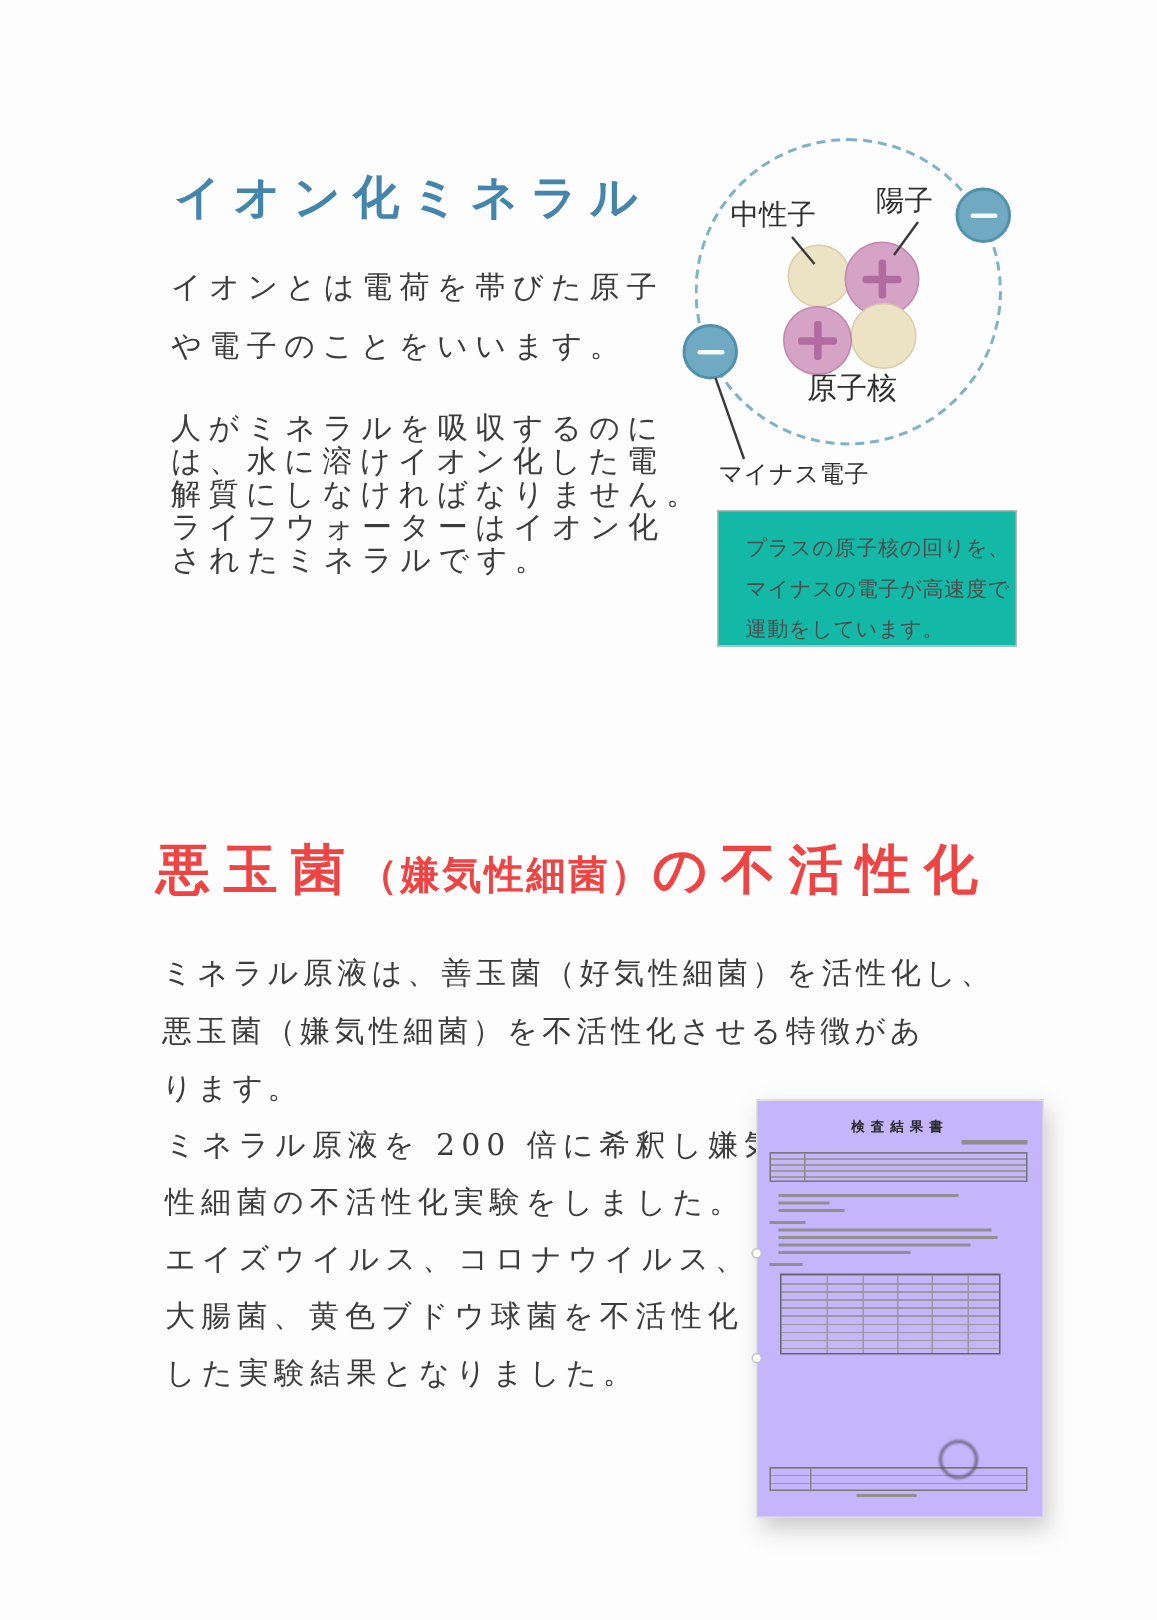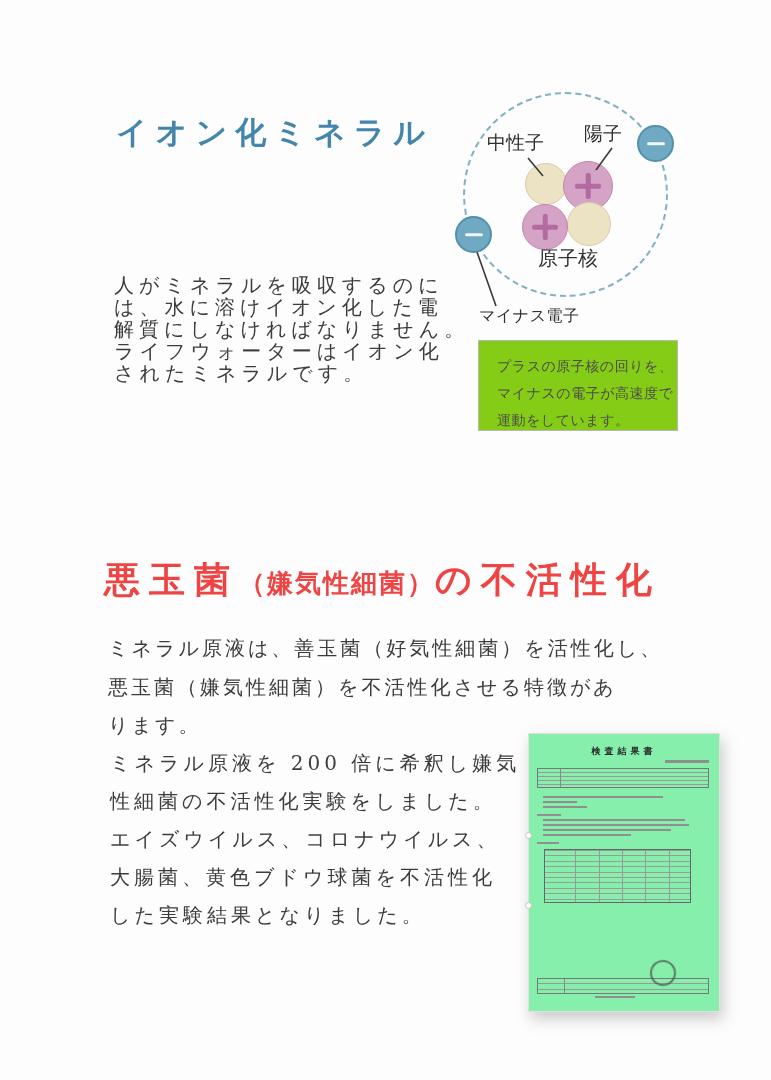--- a/index.html
+++ b/index.html
@@ -55,30 +55,30 @@
     font-family:"DejaVu Sans","Liberation Sans",sans-serif;
     color:#2f2f2f; z-index:6;
   }
   .lbl-neutron{ left:487px; top:130px; font-size:19px;}
   .lbl-proton{ left:584px; top:121px; font-size:19px;}
   .lbl-nucleus{ left:538px; top:245px; font-size:20px;}
   .lbl-electron{ left:479px; top:306px; font-size:16px; letter-spacing:0.5px;}
   .pointer-svg{ left:450px; top:80px; z-index:7;}
   .caption-box{
     left:478px; top:340px; width:200px; height:91px; box-sizing:border-box;
-    border:1px solid #b7b7b7; background:#84cc16;
+    border:1px solid #b7b7b7; background:#14b8a6;
   }
   .caption-text{
     position:absolute; left:18px; top:12px; white-space:pre-line;
     font-family:"DejaVu Sans","Liberation Sans",sans-serif;
     font-size:14px; line-height:27px; color:#4c4c4c; letter-spacing:0.5px;
   }
   
   .report{
-    left:528px; top:733px; width:190px; height:277px; background:#86efac;
+    left:504px; top:733px; width:190px; height:277px; background:#c4b5fd;
     border:1px solid #e0e0e0; box-shadow:3px 7px 14px rgba(110,110,110,0.35);
     z-index:8;
   }
   .report *{position:absolute; box-sizing:border-box;}
   .report-title{
     left:0; right:0; top:11px; text-align:center; font-size:9px; letter-spacing:4px;
     color:#2b2b2b; font-weight:bold;
   }
   .tbar{ background:#8f8f8f; height:2px;}
   .meta-bar{ right:10px; top:26px; width:44px; height:2.5px;}
@@ -117,20 +117,22 @@
     border:1px solid #c4c4c4; left:-4px;
   }
   .hole1{ top:98px;} .hole2{ top:168px;}
 </style>
 </head>
 <body>
 
 <div class="canvas">
 
   <div class="abs h1">イオン化ミネラル</div>
+  <div class="abs para p1">イオンとは電荷を帯びた原子
+や電子のことをいいます。</div>
   <div class="abs para p2">人がミネラルを吸収するのに
 は、水に溶けイオン化した電
 解質にしなければなりません。
 ライフウォーターはイオン化
 されたミネラルです。</div>
 
   <div class="abs orbit"></div>
 
   <div class="abs nucleus-circle neutron n1"></div>
   <div class="abs nucleus-circle proton pr1">

